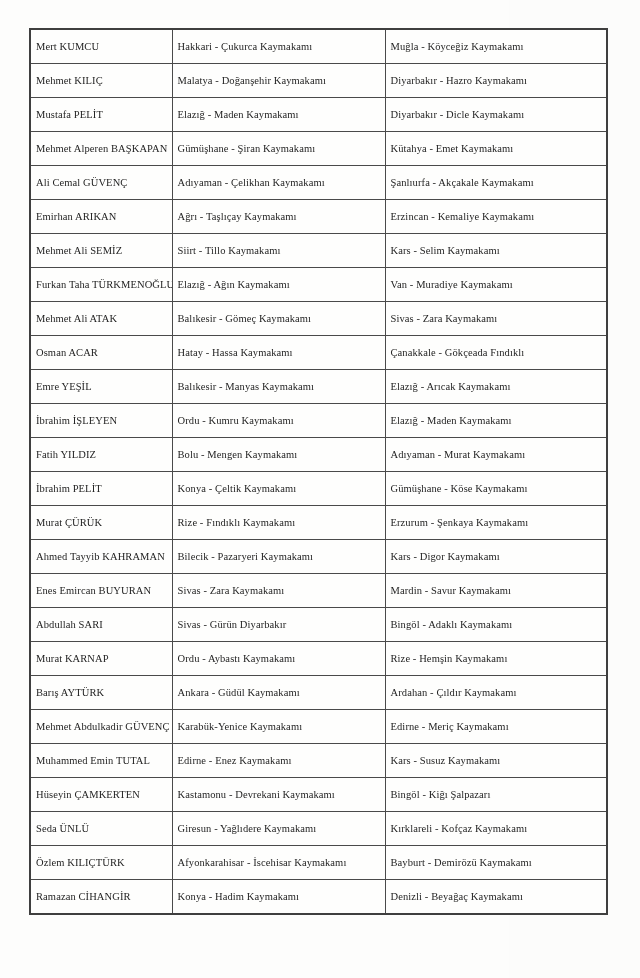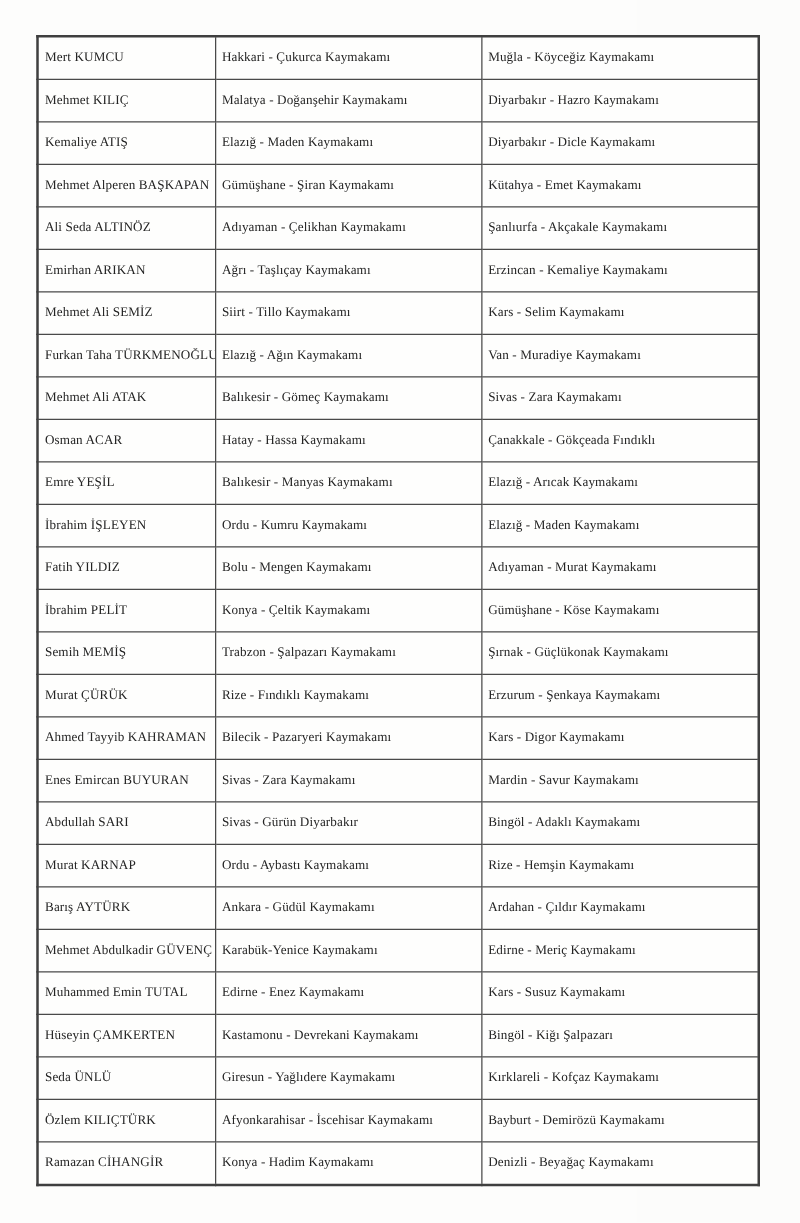--- a/index.html
+++ b/index.html
@@ -65,31 +65,31 @@
           <td>Mert KUMCU</td>
           <td>Hakkari - Çukurca Kaymakamı</td>
           <td>Muğla - Köyceğiz Kaymakamı</td>
         </tr>
         <tr>
           <td>Mehmet KILIÇ</td>
           <td>Malatya - Doğanşehir Kaymakamı</td>
           <td>Diyarbakır - Hazro Kaymakamı</td>
         </tr>
         <tr>
-          <td>Kemaliye ATIŞ</td>
+          <td>Mustafa PELİT</td>
           <td>Elazığ - Maden Kaymakamı</td>
           <td>Diyarbakır - Dicle Kaymakamı</td>
         </tr>
         <tr>
           <td>Mehmet Alperen BAŞKAPAN</td>
           <td>Gümüşhane - Şiran Kaymakamı</td>
           <td>Kütahya - Emet Kaymakamı</td>
         </tr>
         <tr>
-          <td>Ali Seda ALTINÖZ</td>
+          <td>Ali Cemal GÜVENÇ</td>
           <td>Adıyaman - Çelikhan Kaymakamı</td>
           <td>Şanlıurfa - Akçakale Kaymakamı</td>
         </tr>
         <tr>
           <td>Emirhan ARIKAN</td>
           <td>Ağrı - Taşlıçay Kaymakamı</td>
           <td>Erzincan - Kemaliye Kaymakamı</td>
         </tr>
         <tr>
           <td>Mehmet Ali SEMİZ</td>
@@ -123,25 +123,20 @@
         </tr>
         <tr>
           <td>Fatih YILDIZ</td>
           <td>Bolu - Mengen Kaymakamı</td>
           <td>Adıyaman - Murat Kaymakamı</td>
         </tr>
         <tr>
           <td>İbrahim PELİT</td>
           <td>Konya - Çeltik Kaymakamı</td>
           <td>Gümüşhane - Köse Kaymakamı</td>
-        </tr>
-        <tr>
-          <td>Semih MEMİŞ</td>
-          <td>Trabzon - Şalpazarı Kaymakamı</td>
-          <td>Şırnak - Güçlükonak Kaymakamı</td>
         </tr>
         <tr>
           <td>Murat ÇÜRÜK</td>
           <td>Rize - Fındıklı Kaymakamı</td>
           <td>Erzurum - Şenkaya Kaymakamı</td>
         </tr>
         <tr>
           <td>Ahmed Tayyib KAHRAMAN</td>
           <td>Bilecik - Pazaryeri Kaymakamı</td>
           <td>Kars - Digor Kaymakamı</td>

